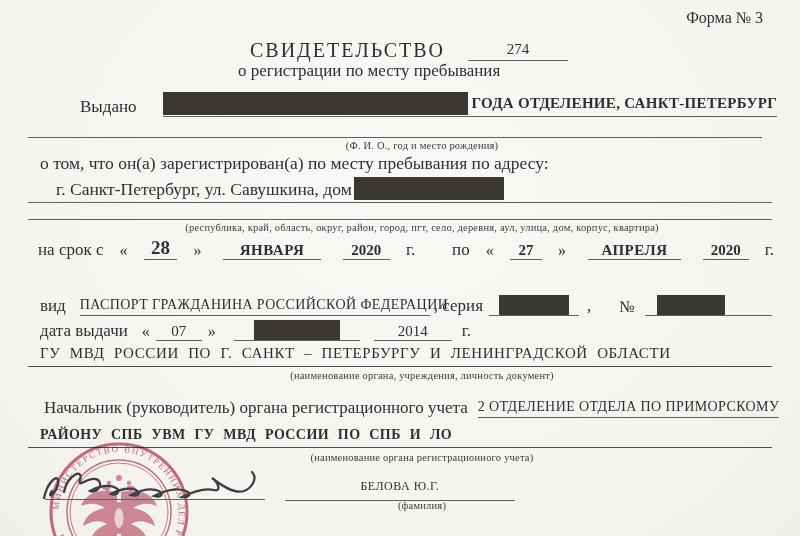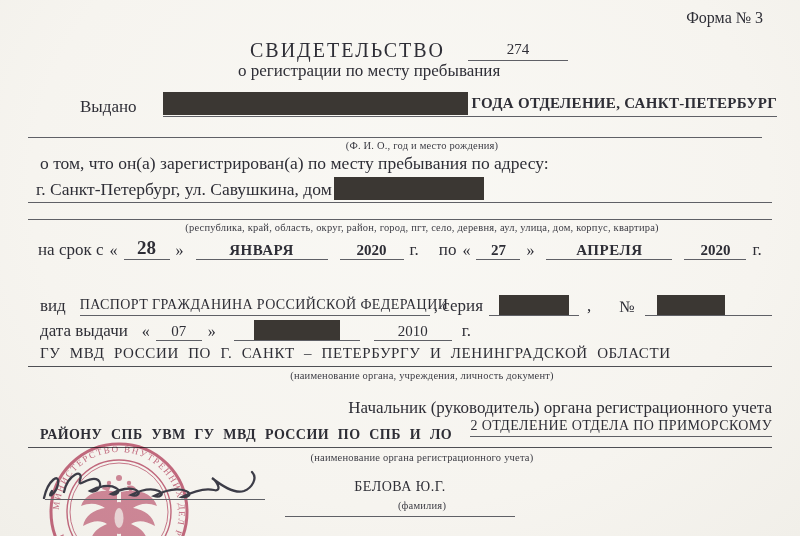--- a/index.html
+++ b/index.html
@@ -37,27 +37,27 @@
       <span class="red-block" style="width:305px; height:23px;"></span>
       <span style="font-size:15px; font-weight:bold; letter-spacing:.3px; margin-left:4px; white-space:nowrap;">ГОДА ОТДЕЛЕНИЕ, САНКТ-ПЕТЕРБУРГ</span>
     </span>
   </div>
   <div class="abs blank-line" style="top:115px; left:28px; right:38px; height:22px;"></div>
   <div class="abs caption" style="top:140px; left:0; width:800px;">(Ф. И. О., год и место рождения)</div>
 
   <div class="abs" style="top:153px; left:40px; font-size:17.5px;">о том, что он(а) зарегистрирован(а) по месту пребывания по адресу:</div>
 
   <div class="abs row" style="top:177px; left:28px; right:28px; border-bottom:1px solid #5f6066; padding-bottom:2px;">
-    <span style="font-size:17.5px; margin-left:8px; white-space:nowrap;">г. Санкт-Петербург, ул. Савушкина, дом</span>
+    <span style="font-size:17.5px; margin-left:28px; white-space:nowrap;">г. Санкт-Петербург, ул. Савушкина, дом</span>
     <span class="red-block" style="width:150px; height:23px; margin-left:2px;"></span>
   </div>
   <div class="abs blank-line" style="top:204px; left:28px; right:28px; height:15px;"></div>
   <div class="abs caption" style="top:222px; left:0; width:800px;">(республика, край, область, округ, район, город, пгт, село, деревня, аул, улица, дом, корпус, квартира)</div>
 
-  <div class="abs row" style="top:237px; left:38px; right:26px; gap:4px;">
+  <div class="abs row" style="top:237px; left:38px; right:26px; gap:14px;">
     <span class="lbl">на срок с</span>
     <span class="q">«</span>
     <span class="fill bold-val" style="width:46px; font-size:19px;">28</span>
     <span class="q">»</span>
     <span class="fill bold-val" style="width:132px; font-size:15px; margin-left:6px; letter-spacing:.5px;">ЯНВАРЯ</span>
     <span class="fill bold-val" style="width:64px; font-size:15px; margin-left:8px;">2020</span>
     <span class="lbl" style="margin-left:2px;">г.</span>
     <span style="width:12px;"></span>
     <span class="lbl">по</span>
     <span class="q">«</span>
@@ -84,28 +84,28 @@
   </div>
 
   <div class="abs row" style="top:320px; left:40px; gap:4px;">
     <span class="lbl">дата выдачи</span>
     <span class="q" style="margin-left:8px;">«</span>
     <span class="fill" style="width:46px; font-size:15px;">07</span>
     <span class="q">»</span>
     <span class="fill" style="width:126px; margin-left:12px; display:flex; justify-content:center; align-items:flex-end;">
       <span class="red-block" style="width:86px; height:20px;"></span>
     </span>
-    <span class="fill" style="width:78px; font-size:15px; margin-left:10px;">2010</span>
+    <span class="fill" style="width:78px; font-size:15px; margin-left:10px;">2014</span>
     <span class="lbl" style="margin-left:6px;">г.</span>
   </div>
 
   <div class="abs" style="top:345px; left:28px; right:28px; border-bottom:1.4px solid #4e4f54; padding:0 0 4px 12px; font-size:15px; letter-spacing:.6px; word-spacing:5px; white-space:nowrap;">ГУ  МВД  РОССИИ  ПО  Г. САНКТ – ПЕТЕРБУРГУ  И  ЛЕНИНГРАДСКОЙ  ОБЛАСТИ</div>
   <div class="abs caption" style="top:370px; left:0; width:800px;">(наименование органа, учреждения, личность документ)</div>
 
-  <div class="abs row" style="top:398px; left:44px; right:28px;flex-direction:column;">
+  <div class="abs row" style="top:398px; left:44px; right:28px;">
     <span class="lbl">Начальник (руководитель) органа регистрационного учета</span>
     <span class="fill uc" style="flex:1; margin-left:10px; padding-bottom:2px;">2 ОТДЕЛЕНИЕ ОТДЕЛА  ПО ПРИМОРСКОМУ</span>
   </div>
   <div class="abs" style="top:427px; left:28px; right:28px; border-bottom:1.4px solid #4e4f54; padding:0 0 4px 12px; font-size:14px; letter-spacing:.4px; word-spacing:5px; white-space:nowrap;font-weight:bold;">РАЙОНУ СПБ УВМ  ГУ  МВД РОССИИ  ПО СПБ  И  ЛО</div>
   <div class="abs caption" style="top:452px; left:0; width:800px;">(наименование органа регистрационного учета)</div>
 
   <svg class="abs" style="left:47px; top:440px; mix-blend-mode:multiply; opacity:.92;" width="144" height="144" viewBox="0 0 144 144">
     <g fill="none" stroke="#c4607b">
       <circle cx="72" cy="72" r="68" stroke-width="3"></circle>
       <circle cx="72" cy="72" r="52" stroke-width="1.4"></circle>
@@ -135,16 +135,16 @@
     <ellipse cx="72" cy="78" rx="4.5" ry="10" fill="#f2dde3"></ellipse>
   </svg>
 
   <div class="abs blank-line" style="left:45px; width:220px; top:480px; height:19px;"></div>
   <div class="abs caption" style="left:45px; width:220px; top:501px;margin-top:38px;">(подпись)</div>
 
   <svg class="abs" style="left:34px; top:464px;" width="240" height="44" viewBox="0 0 240 44">
     <path d="M10 34 C 14 16, 26 8, 24 20 C 22 30, 12 36, 18 27 M30 28 C 34 10, 50 4, 46 16 C 43 26, 56 10, 64 16 C 70 21, 62 30, 56 27 C 64 22, 76 20, 82 24 C 88 27, 82 32, 77 30 C 86 25, 96 23, 102 26 C 108 29, 103 33, 97 31 C 107 26, 118 24, 125 27 C 131 30, 126 34, 120 32 C 132 26, 144 24, 152 27 C 159 30, 154 34, 148 33 C 160 27, 172 24, 180 26 C 188 28, 184 18, 178 14 C 188 22, 200 30, 210 27 C 218 24, 224 14, 218 8" stroke="#3c3c47" stroke-width="2.3" fill="none" stroke-linecap="round"></path>
   </svg>
 
-  <div class="abs fill" style="left:285px; width:230px; top:479px; font-size:14px; letter-spacing:.5px; padding-bottom:21px;">БЕЛОВА  Ю.Г.</div>
+  <div class="abs fill" style="left:285px; width:230px; top:479px; font-size:12px; letter-spacing:.5px; padding-bottom:6px;">БЕЛОВА  Ю.Г.</div>
   <div class="abs caption" style="left:285px; width:230px; top:500px;">(фамилия)</div>
 
 </div>
 
 </body></html>

